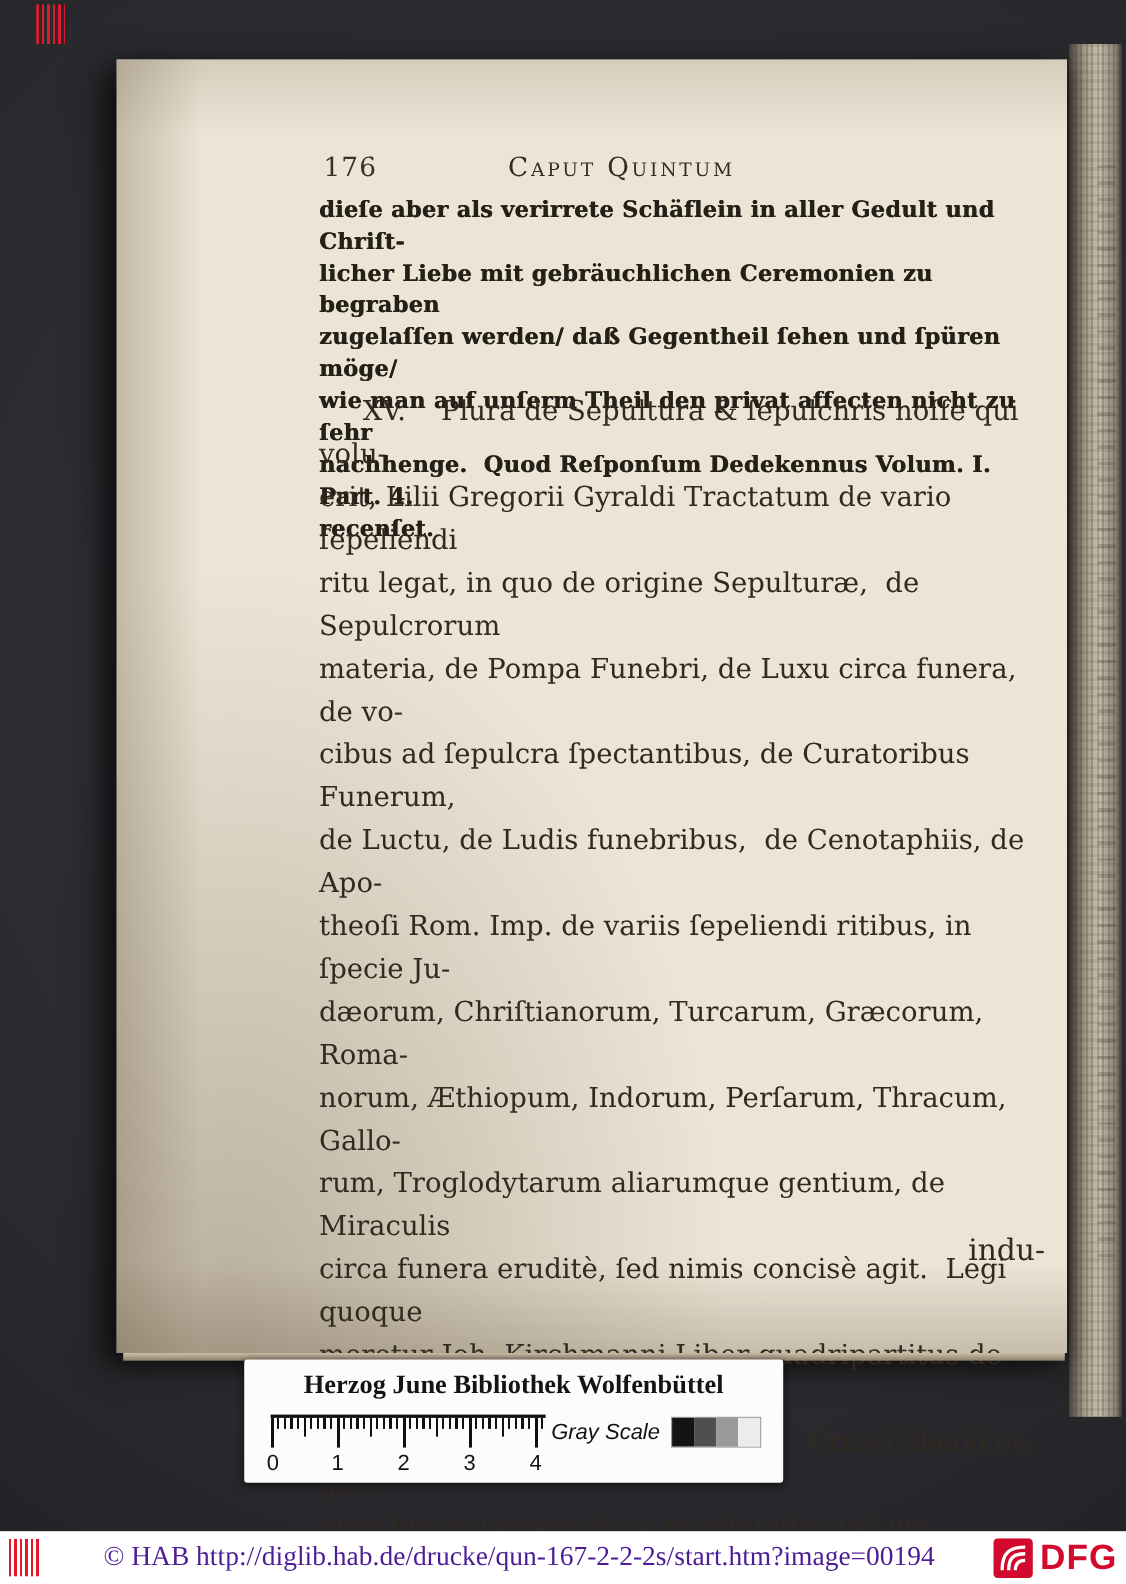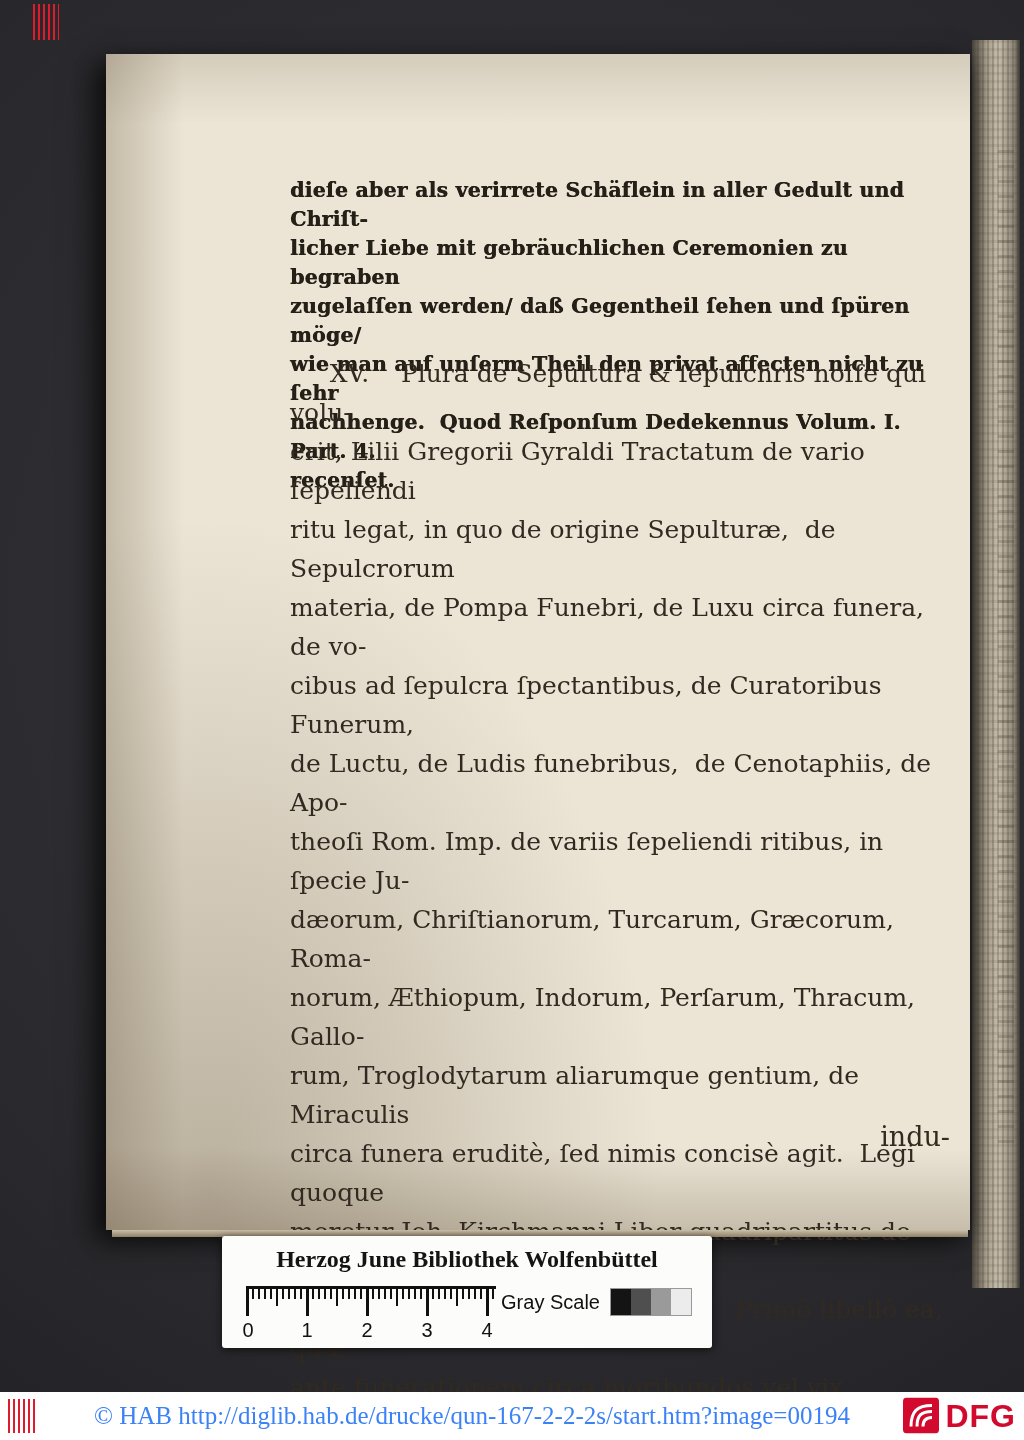--- a/index.html
+++ b/index.html
@@ -94,51 +94,55 @@
     background-repeat:no-repeat;background-position:top left;
   }
   .ruler-numbers{position:relative;height:26px;margin-top:3px;
     font-family:"Liberation Sans", sans-serif;font-size:20px;color:#111;}
   .ruler-numbers span{position:absolute;transform:translateX(-50%);}
   .ruler-numbers span:nth-child(1){left:2px;}
   .ruler-numbers span:nth-child(2){left:61px;}
   .ruler-numbers span:nth-child(3){left:121px;}
   .ruler-numbers span:nth-child(4){left:181px;}
   .ruler-numbers span:nth-child(5){left:241px;}
-  .grayscale{display:flex;align-items:center;gap:10px;margin-top:2px;}
+  .grayscale{display:flex;align-items:center;gap:10px;margin-top:2px;font-style:italic;}
   .gs-label{font-family:"Liberation Sans", sans-serif;font-size:20px;color:#111;}
   .gs-patches{display:flex;border:1px solid #9a9a9a;}
   .gs-patch{width:20px;height:26px;}
   
   .footer-bar{
     position:absolute;left:0;bottom:0;width:1024px;height:48px;background:#ffffff;
   }
   .credit{
     position:absolute;left:94px;top:50%;transform:translateY(-50%);
-    font-family:"Liberation Serif", serif;font-size:25px;color:#3b82f6;white-space:nowrap;
+    font-family:"Liberation Serif", serif;font-size:25px;color:#4c1d95;white-space:nowrap;
   }
   .dfg{
     position:absolute;right:8px;top:50%;transform:translateY(-50%);
-    display:flex;align-items:flex-start;gap:6px;
+    display:flex;align-items:center;gap:6px;
   }
   .dfg-text{
     font-family:"Liberation Sans", sans-serif;font-weight:700;font-size:32px;
     color:#d20a2e;letter-spacing:1px;
   }
 </style>
 </head>
 <body>
 
 <div class="stage">
 
   <div class="reg-mark top"></div>
 
   <div class="page-edge"></div>
 
   <div class="book-page">
+    <div class="page-head">
+      <span class="page-number">176</span>
+      <span class="running-header">Caput Quintum</span>
+    </div>
     <div class="fraktur">dieſe aber als verirrete Schäflein in aller Gedult und Chriſt-
 licher Liebe mit gebräuchlichen Ceremonien zu begraben
 zugelaſſen werden/ daß Gegentheil ſehen und ſpüren möge/
 wie man auf unſerm Theil den privat affecten nicht zu ſehr
 nachhenge.  Quod Reſponſum Dedekennus Volum. I. Part. 4.
 recenſet.</div>
     <div class="body-text">     XV.    Plura de Sepultura &amp; ſepulchris noſſe qui volu-
 erit, Lilii Gregorii Gyraldi Tractatum de vario ſepeliendi
 ritu legat, in quo de origine Sepulturæ,  de Sepulcrorum
 materia, de Pompa Funebri, de Luxu circa funera, de vo-

